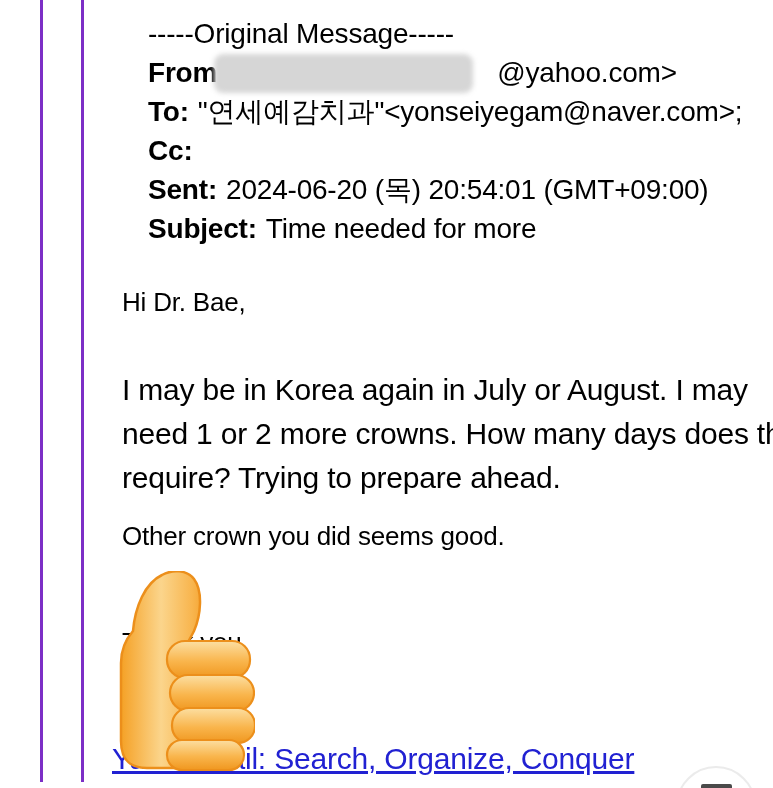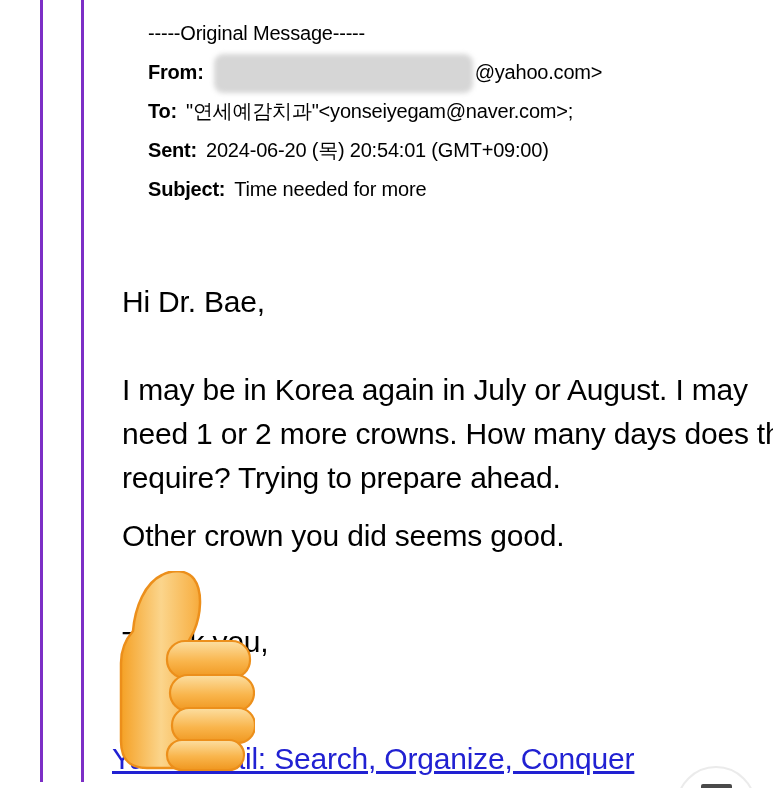--- a/index.html
+++ b/index.html
@@ -14,35 +14,35 @@
   .page{position:absolute;inset:0;overflow:hidden;}
 
   
   .qbar{position:absolute;top:0;width:3px;height:782px;background:#7c2ec6;}
   .qbar-outer{left:40px;}
   .qbar-inner{left:81px;}
 
   
   .header-block{
     position:absolute;left:148px;top:14px;
-    font-size:20px;line-height:39px;letter-spacing:-0.2px;
+    font-size:28px;line-height:39px;letter-spacing:-0.2px;
     white-space:nowrap;
   }
   .hline{height:39px;}
   .hlabel{font-weight:bold;margin-right:9px;}
   .from-gap{display:inline-block;width:262px;}
 
   
   .redaction{
     position:absolute;left:214px;top:54px;width:259px;height:39px;
     background:#d6d6d6;border-radius:9px;filter:blur(2.5px);
   }
 
   
-  .bodyline{position:absolute;left:122px;font-size:30px;line-height:44px;letter-spacing:-0.2px;white-space:nowrap;}
+  .bodyline{position:absolute;left:122px;font-size:26px;line-height:44px;letter-spacing:-0.2px;white-space:nowrap;}
   .para{position:absolute;left:122px;top:368px;font-size:30px;line-height:44px;letter-spacing:-0.2px;}
   .para div{height:44px;white-space:nowrap;}
 
   .footer-link{
     position:absolute;left:112px;top:737px;
     font-size:30px;line-height:44px;letter-spacing:-0.2px;
     color:#2121d2;text-decoration:underline;white-space:nowrap;
   }
 
   
@@ -64,20 +64,21 @@
 
 <div class="page">
 
   <div class="qbar qbar-outer"></div>
   <div class="qbar qbar-inner"></div>
 
   <div class="header-block">
     <div class="hline">-----Original Message-----</div>
     <div class="hline"><span class="hlabel">From:</span><span class="from-gap"></span><span>@yahoo.com&gt;</span></div>
     <div class="hline"><span class="hlabel">To:</span><span>"연세예감치과"&lt;yonseiyegam@naver.com&gt;;</span></div>
+    <div class="hline"><span class="hlabel">Cc:</span><span></span></div>
     <div class="hline"><span class="hlabel">Sent:</span><span>2024-06-20 (목) 20:54:01 (GMT+09:00)</span></div>
     <div class="hline"><span class="hlabel">Subject:</span><span>Time needed for more</span></div>
   </div>
 
   <div class="redaction"></div>
 
   <div class="bodyline" style="top:280px;">Hi Dr. Bae,</div>
 
   <div class="para">
     <div>I may be in Korea again in July or August. I may</div>

